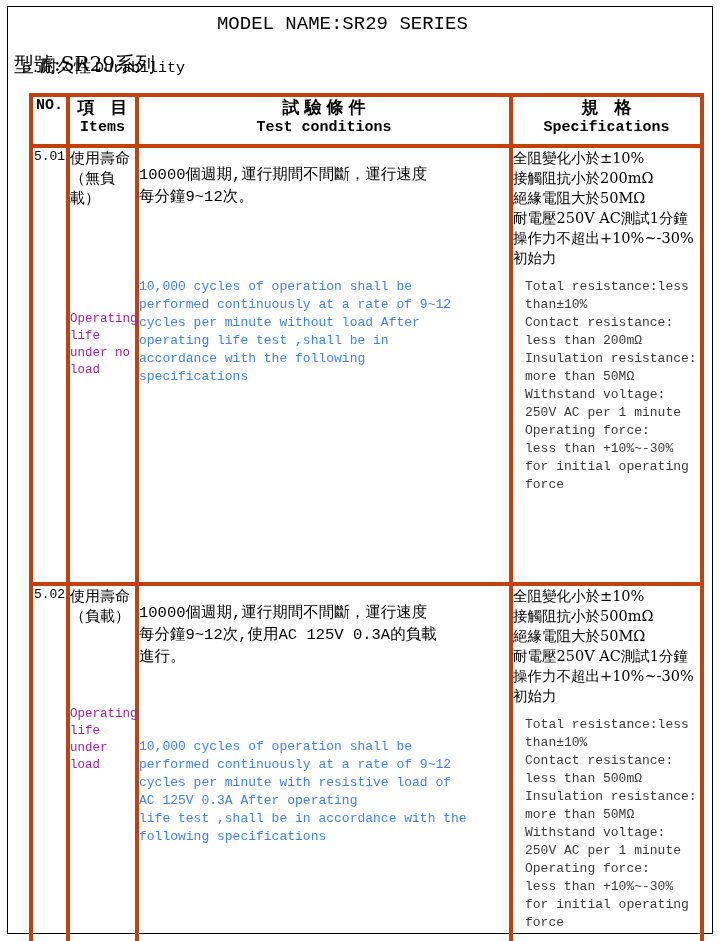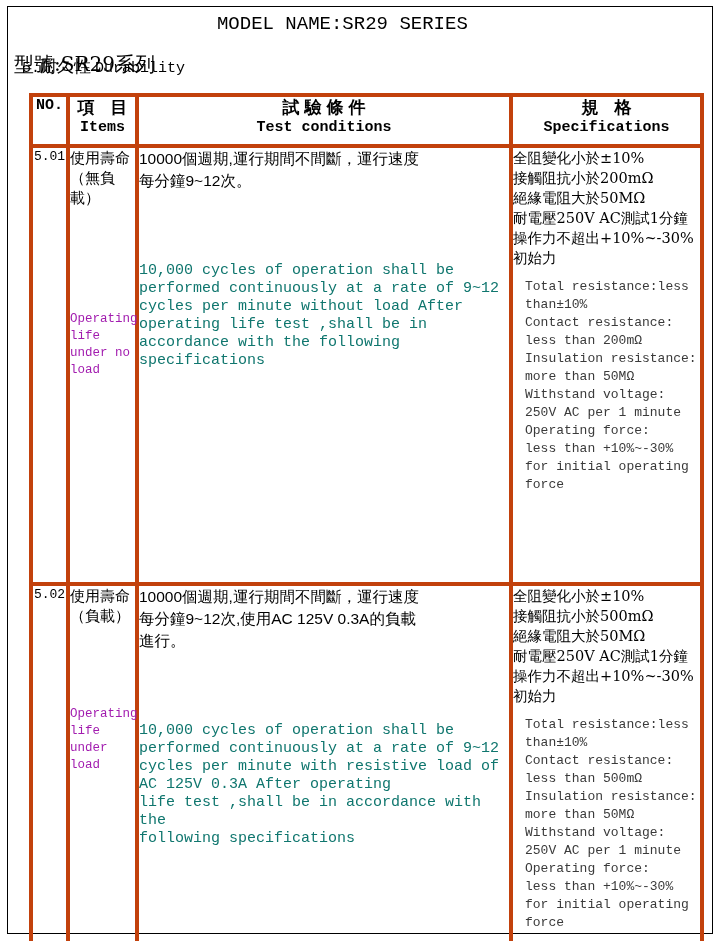--- a/index.html
+++ b/index.html
@@ -148,30 +148,31 @@
     font-family: "Liberation Mono", "DejaVu Sans Mono", monospace;
     font-size: 12.5px;
     line-height: 17px;
     color: #a21caf;
     white-space: pre-line;
   }
   .cond-cell {
     padding: 9px 6px 0 8px;
   }
   .cond-cn {
-    font-family: Liberation Sans, sans-serif;
+    font-family: Liberation Mono, monospace;
     font-size: 15.5px;
     line-height: 22px;
     white-space: pre-line;
+    margin-top: 16px;
   }
   .cond-en {
     font-family: "Liberation Mono", "DejaVu Sans Mono", monospace;
-    font-size: 15px;
+    font-size: 13px;
     line-height: 18px;
-    color: #0f766e;
+    color: #3b82f6;
     white-space: pre-line;
   }
   .spec-cell {
     padding: 9px 3px 0 7px;
   }
   .spec-cn {
     font-family: "DejaVu Serif", serif;
     font-size: 14.5px;
     line-height: 20px;
     white-space: pre-line;

